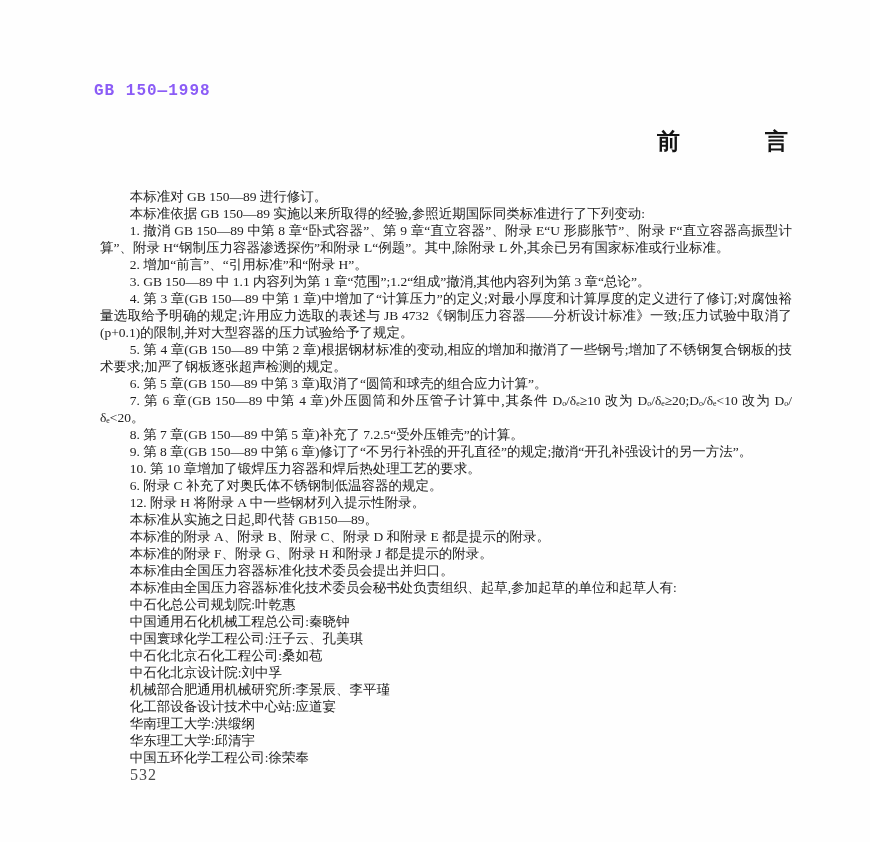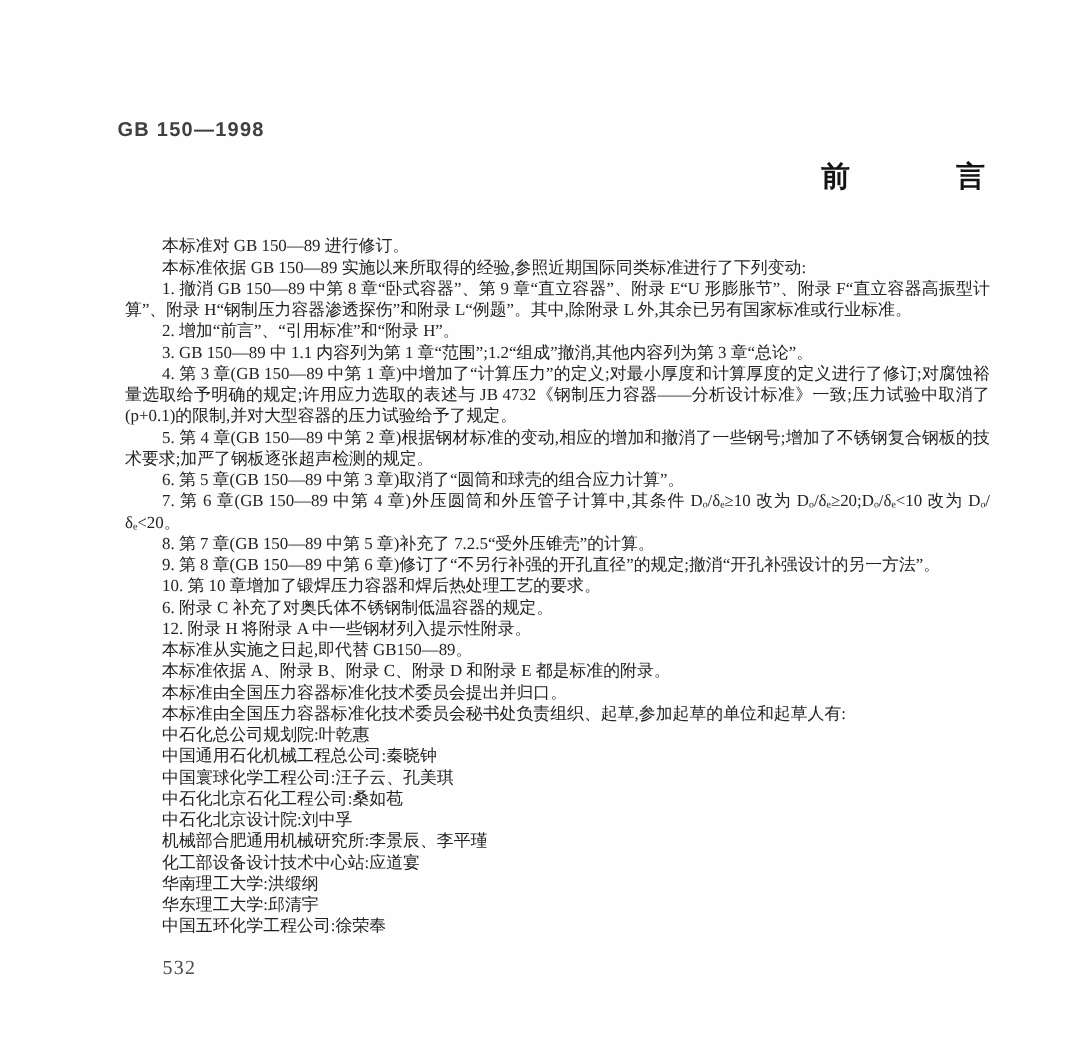--- a/index.html
+++ b/index.html
@@ -12,26 +12,26 @@
     width: 870px;
     height: 842px;
     background: #fefefe;
     color: #1f1f1f;
     font-family: "Liberation Serif", "DejaVu Serif", serif;
     overflow: hidden;
   }
   .std-number {
     position: absolute;
     left: 94px;
-    top: 96px;
+    top: 82px;
     font-size: 16px;
     font-weight: bold;
     letter-spacing: 1px;
-    font-family: Liberation Sans, sans-serif;
-    color: #404040;
+    font-family: Liberation Mono, monospace;
+    color: #8b5cf6;
   }
   .doc-title {
     position: absolute;
     left: 100px;
     top: 126px;
     width: 692px;
     margin: 0;
     text-align: right;
     font-size: 23px;
     font-weight: bold;
@@ -79,21 +79,22 @@
       <p>4. 第 3 章(GB 150—89 中第 1 章)中增加了“计算压力”的定义;对最小厚度和计算厚度的定义进行了修订;对腐蚀裕量选取给予明确的规定;许用应力选取的表述与 JB 4732《钢制压力容器——分析设计标准》一致;压力试验中取消了(p+0.1)的限制,并对大型容器的压力试验给予了规定。</p>
       <p>5. 第 4 章(GB 150—89 中第 2 章)根据钢材标准的变动,相应的增加和撤消了一些钢号;增加了不锈钢复合钢板的技术要求;加严了钢板逐张超声检测的规定。</p>
       <p>6. 第 5 章(GB 150—89 中第 3 章)取消了“圆筒和球壳的组合应力计算”。</p>
       <p>7. 第 6 章(GB 150—89 中第 4 章)外压圆筒和外压管子计算中,其条件 Dₒ/δₑ≥10 改为 Dₒ/δₑ≥20;Dₒ/δₑ&lt;10 改为 Dₒ/δₑ&lt;20。</p>
       <p>8. 第 7 章(GB 150—89 中第 5 章)补充了 7.2.5“受外压锥壳”的计算。</p>
       <p>9. 第 8 章(GB 150—89 中第 6 章)修订了“不另行补强的开孔直径”的规定;撤消“开孔补强设计的另一方法”。</p>
       <p>10. 第 10 章增加了锻焊压力容器和焊后热处理工艺的要求。</p>
       <p>6. 附录 C 补充了对奥氏体不锈钢制低温容器的规定。</p>
       <p>12. 附录 H 将附录 A 中一些钢材列入提示性附录。</p>
       <p>本标准从实施之日起,即代替 GB150—89。</p>
-      <p>本标准依据 A、附录 B、附录 C、附录 D 和附录 E 都是标准的附录。</p>
+      <p>本标准的附录 A、附录 B、附录 C、附录 D 和附录 E 都是提示的附录。</p>
+      <p>本标准的附录 F、附录 G、附录 H 和附录 J 都是提示的附录。</p>
       <p>本标准由全国压力容器标准化技术委员会提出并归口。</p>
       <p>本标准由全国压力容器标准化技术委员会秘书处负责组织、起草,参加起草的单位和起草人有:</p>
       <p>中石化总公司规划院:叶乾惠</p>
       <p>中国通用石化机械工程总公司:秦晓钟</p>
       <p>中国寰球化学工程公司:汪子云、孔美琪</p>
       <p>中石化北京石化工程公司:桑如苞</p>
       <p>中石化北京设计院:刘中孚</p>
       <p>机械部合肥通用机械研究所:李景辰、李平瑾</p>
       <p>化工部设备设计技术中心站:应道宴</p>
       <p>华南理工大学:洪缎纲</p>

